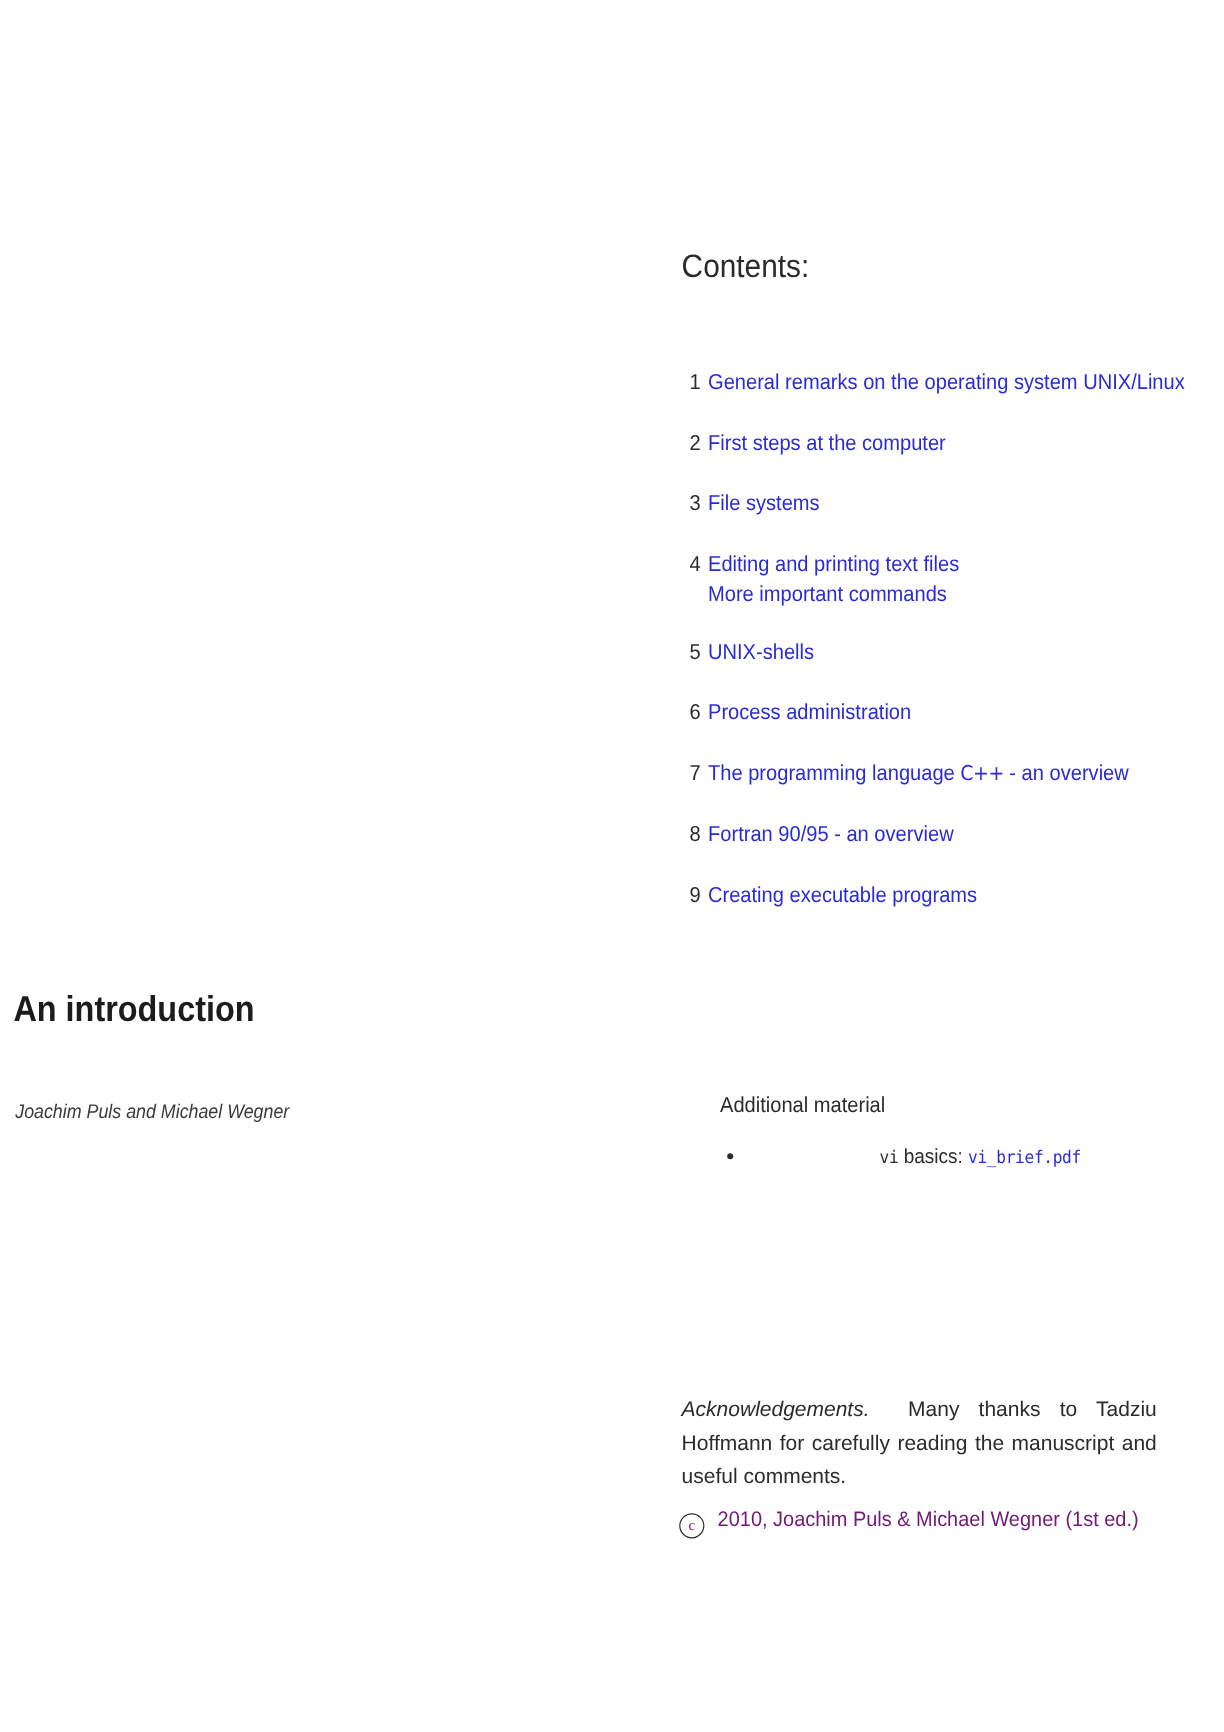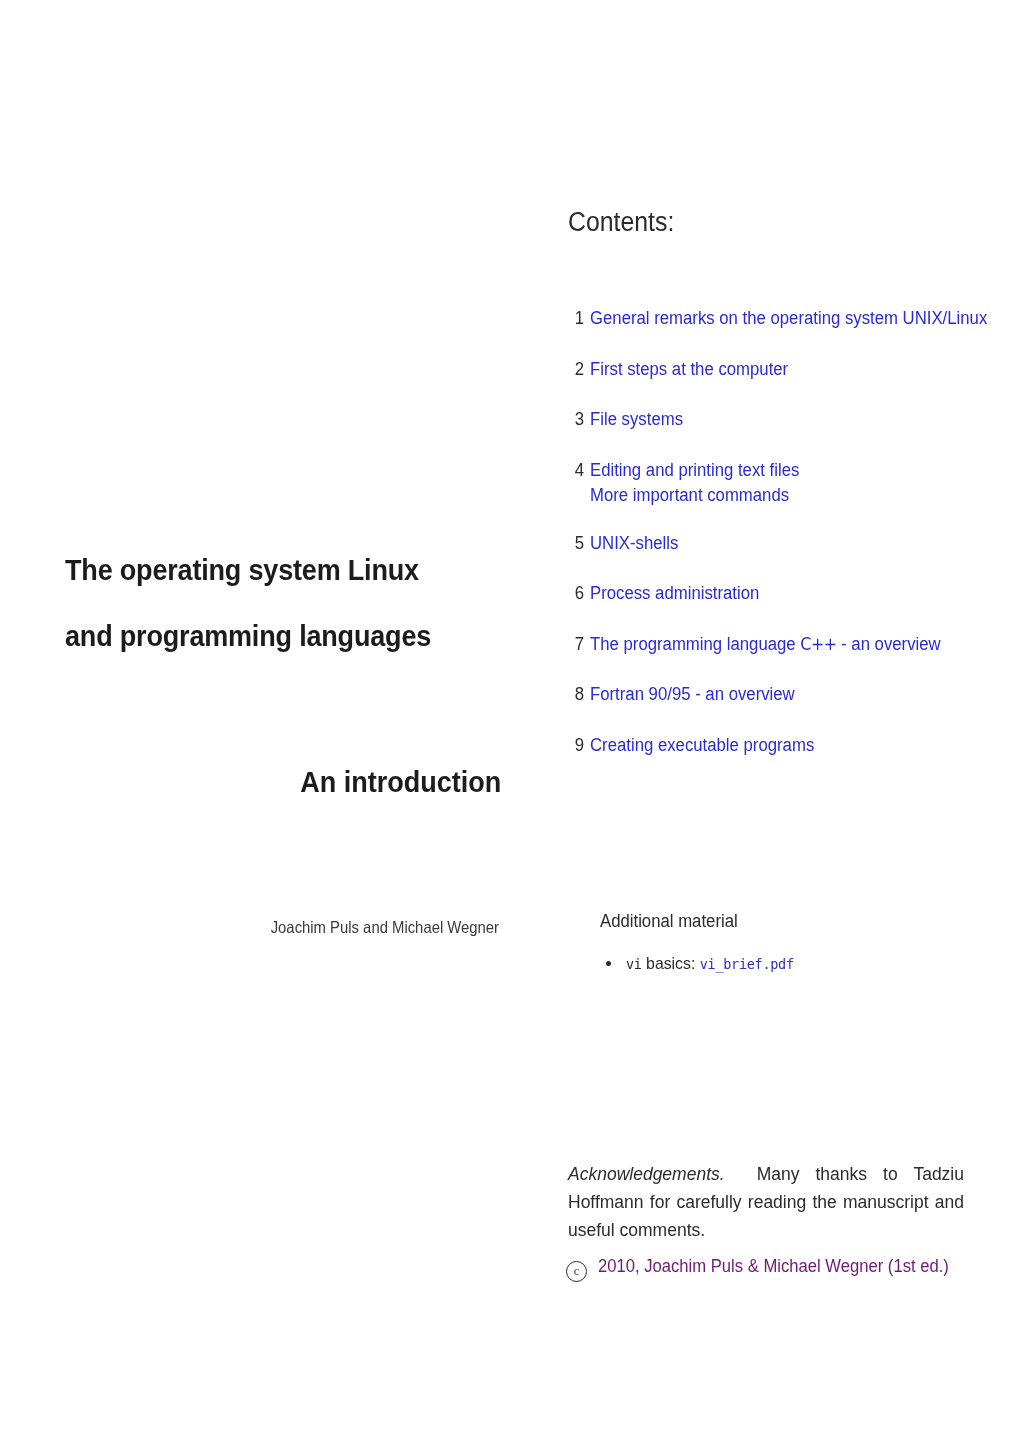--- a/index.html
+++ b/index.html
@@ -41,41 +41,42 @@
     letter-spacing: -0.2px;
     color: #1c1c1c;
     white-space: nowrap;
     transform: scaleX(0.90);
     transform-origin: left center;
   }
 
   #subtitle-block {
     position: absolute;
     left: 0px;
-    top: 760px;
+    top: 820px;
     width: 512px;
-    text-align: right;
+    text-align: left;
   }
   #subtitle-text {
     font-family: "Liberation Sans", sans-serif;
     font-weight: bold;
     font-size: 30px;
     line-height: 44px;
     color: #1c1c1c;
     display: inline-block;
     transform: scaleX(0.90);
     transform-origin: center center;
   }
 
   #authors-block {
     position: absolute;
     left: 0px;
     top: 916px;
     width: 512px;
-    text-align: right;
+    text-align: left;
+    font-style: italic;
   }
   #authors-text {
     font-family: "Liberation Sans", sans-serif;
     font-weight: normal;
     font-size: 16.5px;
     line-height: 22px;
     color: #3a3a3a;
     display: inline-block;
     transform: scaleX(0.90);
     transform-origin: center center;
@@ -171,20 +172,21 @@
     color: #2b2b2b;
     transform: scaleX(0.93);
     transform-origin: left top;
     display: block;
   }
   #additional-list {
     margin: 0;
     padding: 0;
     list-style: none;
     margin-top: 18px;
+    text-align: center;
   }
   #additional-list li {
     position: relative;
     padding-left: 26px;
     margin-bottom: 26px;
     font-family: "Liberation Sans", sans-serif;
     font-size: 17px;
     line-height: 24px;
     color: #2b2b2b;
     white-space: nowrap;
@@ -261,24 +263,20 @@
     display: inline-block;
     transform: scaleX(0.95);
     transform-origin: left center;
   }
 </style>
 </head>
 <body>
 
 <div id="left-column">
 
-  <div id="title-block">
-    <div class="title-line">The operating system Linux</div>
-    <div class="title-line">and programming languages</div>
-  </div>
 
   <div id="subtitle-block">
     <span id="subtitle-text">An introduction</span>
   </div>
 
   <div id="authors-block">
     <span id="authors-text">Joachim Puls and Michael Wegner</span>
   </div>
 
 </div>

